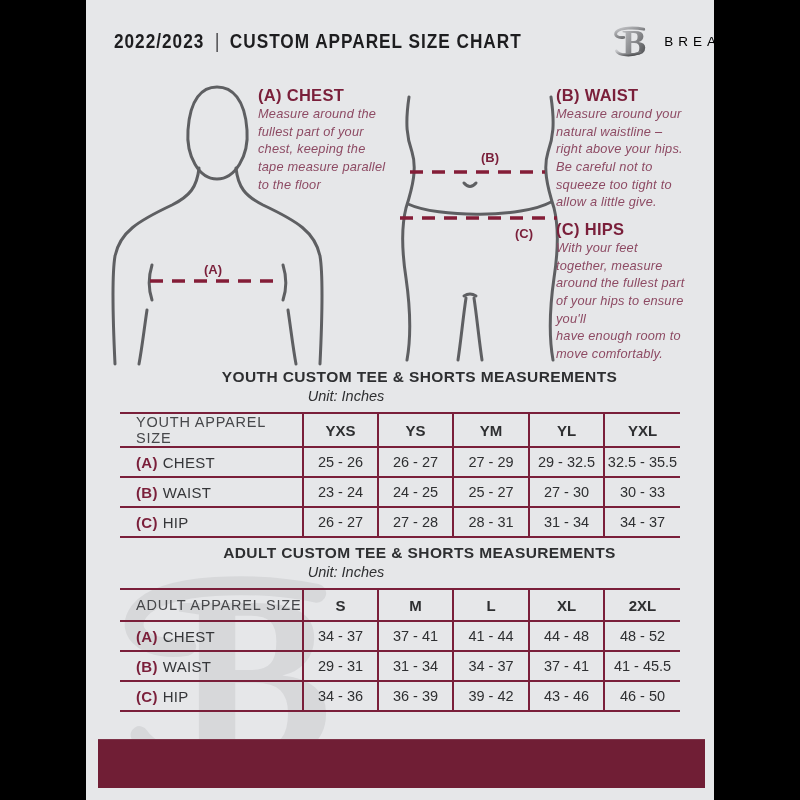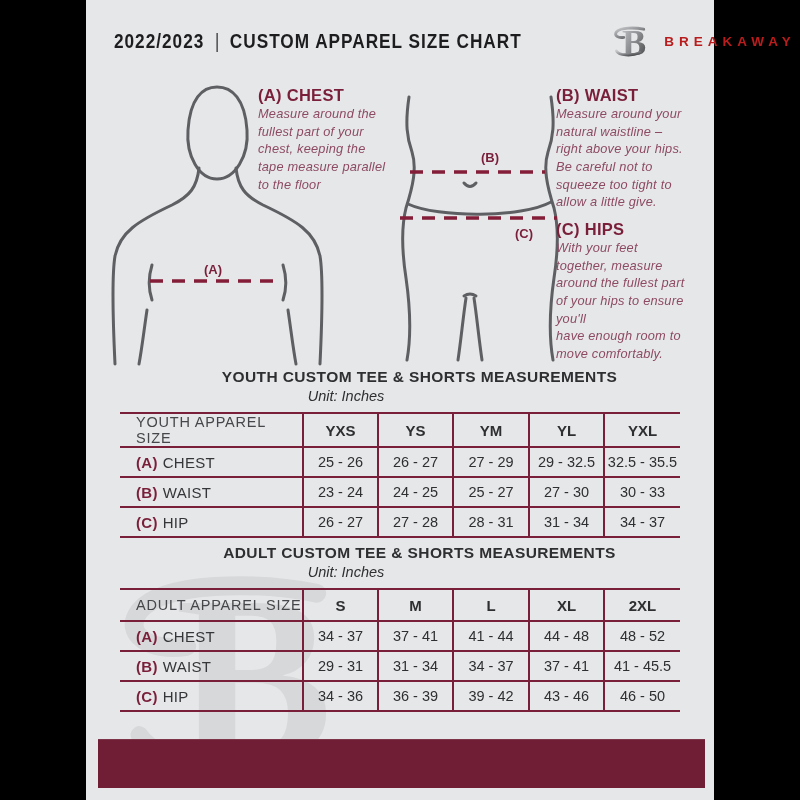--- a/index.html
+++ b/index.html
@@ -14,21 +14,21 @@
   html,body{width:800px;height:800px;}
   body{background:#000;font-family:"Liberation Sans",sans-serif;position:relative;overflow:hidden;}
   .page{position:absolute;left:86px;top:0;width:628px;height:800px;background:var(--page-bg);}
 
   
   .header{position:absolute;left:28px;top:18px;right:20px;height:46px;display:flex;align-items:center;justify-content:space-between;}
   .header-left{display:flex;align-items:center;gap:13px;transform:scaleX(0.82);transform-origin:left center;white-space:nowrap;}
   .hdr-txt{font-size:21px;font-weight:700;letter-spacing:1.2px;color:#1d1d1f;}
   .hdr-sep{font-size:20px;font-weight:400;color:#3a3a3c;}
   .header-right{display:flex;align-items:center;gap:13px;}
-  .brand{font-size:13.5px;font-weight:700;letter-spacing:5px;color:#b91c1c;}
+  .brand{font-size:13.5px;font-weight:400;letter-spacing:5px;color:#000000;}
   .logo{width:40px;height:42px;}
 
   
   .diagram-svg{position:absolute;left:0;top:82px;width:628px;height:284px;}
   .instruction{position:absolute;}
   .inst-a{left:172px;top:86px;width:152px;}
   .inst-b{left:470px;top:86px;width:158px;}
   .inst-c{left:470px;top:220px;width:158px;}
   .inst-heading{font-size:16.5px;font-weight:700;letter-spacing:.3px;color:var(--maroon);}
   .inst-text{margin-top:0;font-size:12.8px;font-style:italic;color:var(--body-maroon);line-height:1.38;letter-spacing:.2px;white-space:pre-line;}

